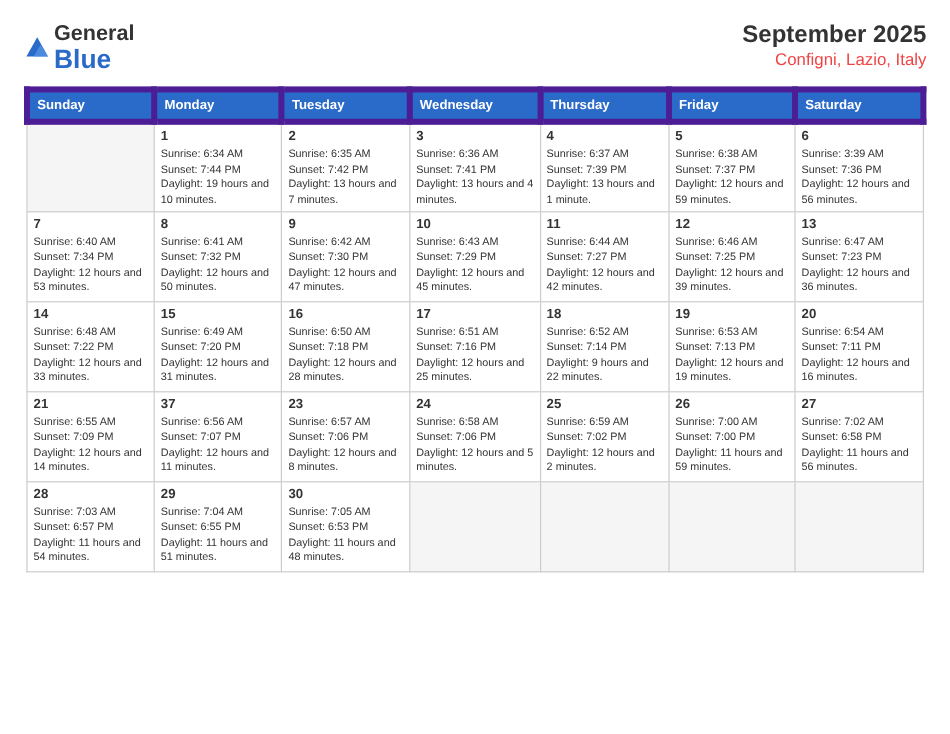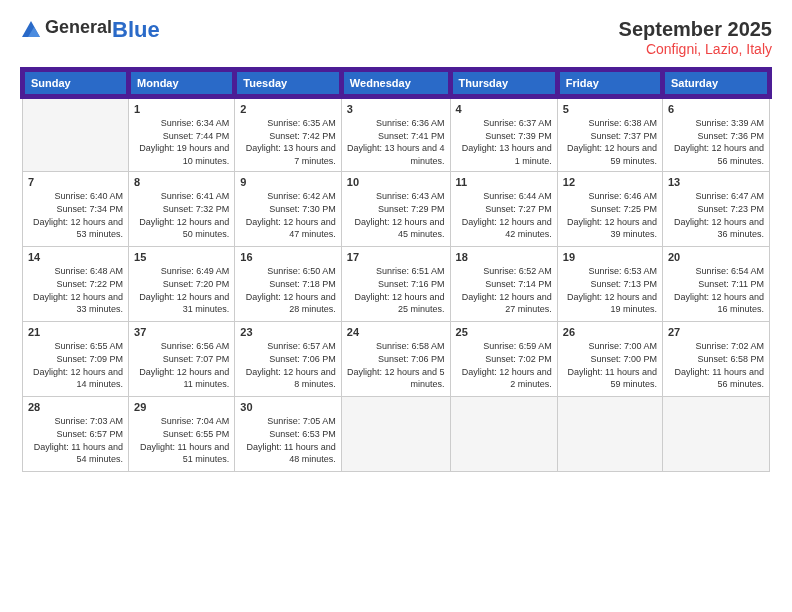--- a/index.html
+++ b/index.html
@@ -21,21 +21,21 @@
       justify-content: space-between;
       align-items: flex-start;
       margin-bottom: 10px;
     }
     .logo {
       display: flex;
       align-items: center;
     }
     .logo-text {
       display: flex;
-      flex-direction: row;
+      flex-direction: column;
       line-height: 1.1;
     }
     .logo-general {
       font-size: 18px;
       font-weight: bold;
       color: #333;
     }
     .logo-blue {
       font-size: 22px;
       font-weight: bold;
@@ -87,21 +87,20 @@
       font-size: 11px;
       font-weight: bold;
       color: #333;
       display: block;
       margin-bottom: 2px;
     }
     .day-info {
       font-size: 9px;
       color: #333;
       line-height: 1.4;
-      text-align: right;
     }
     .day-info .sunrise { color: #333; }
     .day-info .sunset { color: #333; }
     .day-info .daylight { color: #333; }
   </style>
 </head>
 <body>
 
 <div class="page">
   <div class="header">
@@ -203,21 +202,21 @@
           <td>
             <span class="day-number">16</span>
             <div class="day-info"><span class="sunrise">Sunrise: 6:50 AM</span><br><span class="sunset">Sunset: 7:18 PM</span><br><span class="daylight">Daylight: 12 hours and 28 minutes.</span></div>
           </td>
           <td>
             <span class="day-number">17</span>
             <div class="day-info"><span class="sunrise">Sunrise: 6:51 AM</span><br><span class="sunset">Sunset: 7:16 PM</span><br><span class="daylight">Daylight: 12 hours and 25 minutes.</span></div>
           </td>
           <td>
             <span class="day-number">18</span>
-            <div class="day-info"><span class="sunrise">Sunrise: 6:52 AM</span><br><span class="sunset">Sunset: 7:14 PM</span><br><span class="daylight">Daylight: 12 hours and 27 minutes.</span></div>
+            <div class="day-info"><span class="sunrise">Sunrise: 6:52 AM</span><br><span class="sunset">Sunset: 7:14 PM</span><br><span class="daylight">Daylight: 9 hours and 22 minutes.</span></div>
           </td>
           <td>
             <span class="day-number">19</span>
             <div class="day-info"><span class="sunrise">Sunrise: 6:53 AM</span><br><span class="sunset">Sunset: 7:13 PM</span><br><span class="daylight">Daylight: 12 hours and 19 minutes.</span></div>
           </td>
           <td>
             <span class="day-number">20</span>
             <div class="day-info"><span class="sunrise">Sunrise: 6:54 AM</span><br><span class="sunset">Sunset: 7:11 PM</span><br><span class="daylight">Daylight: 12 hours and 16 minutes.</span></div>
           </td>
         </tr>

